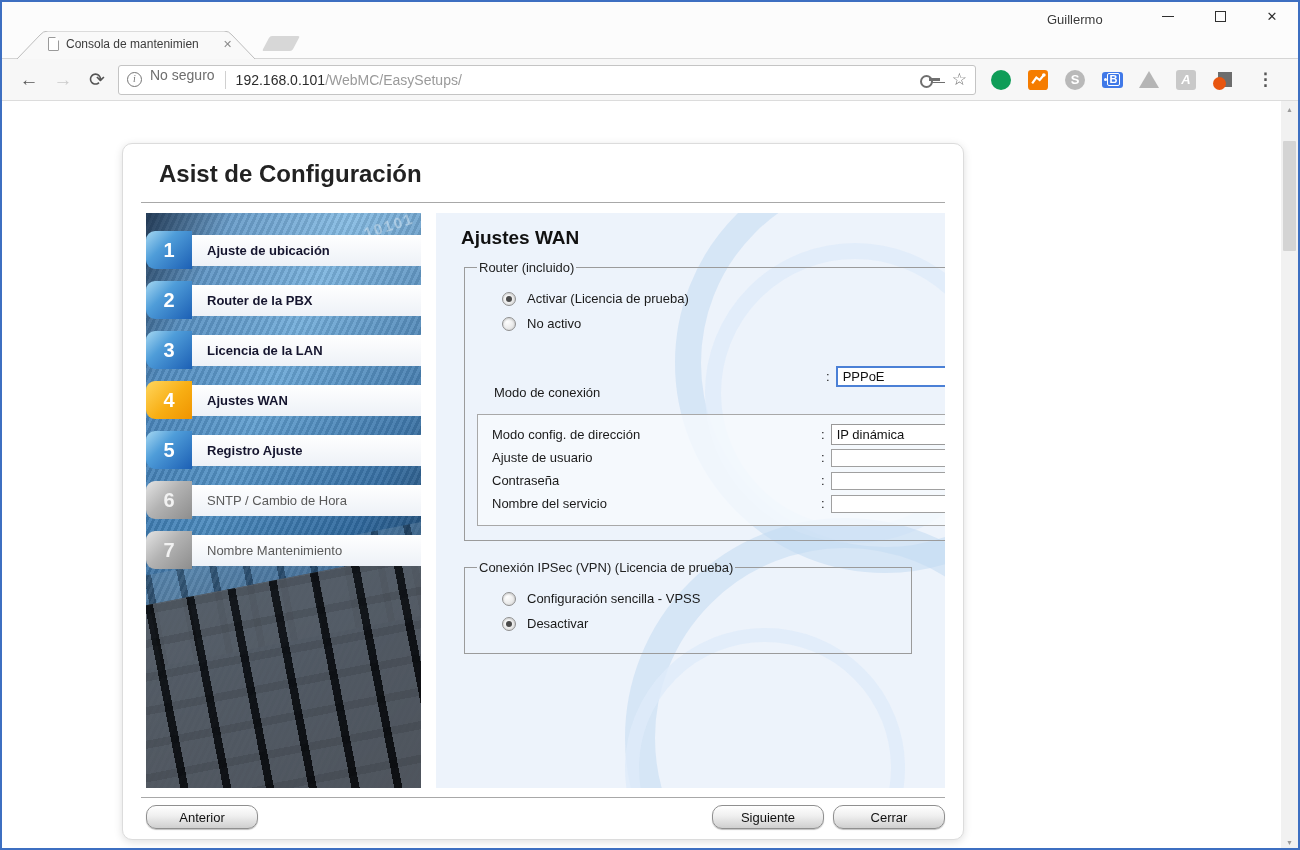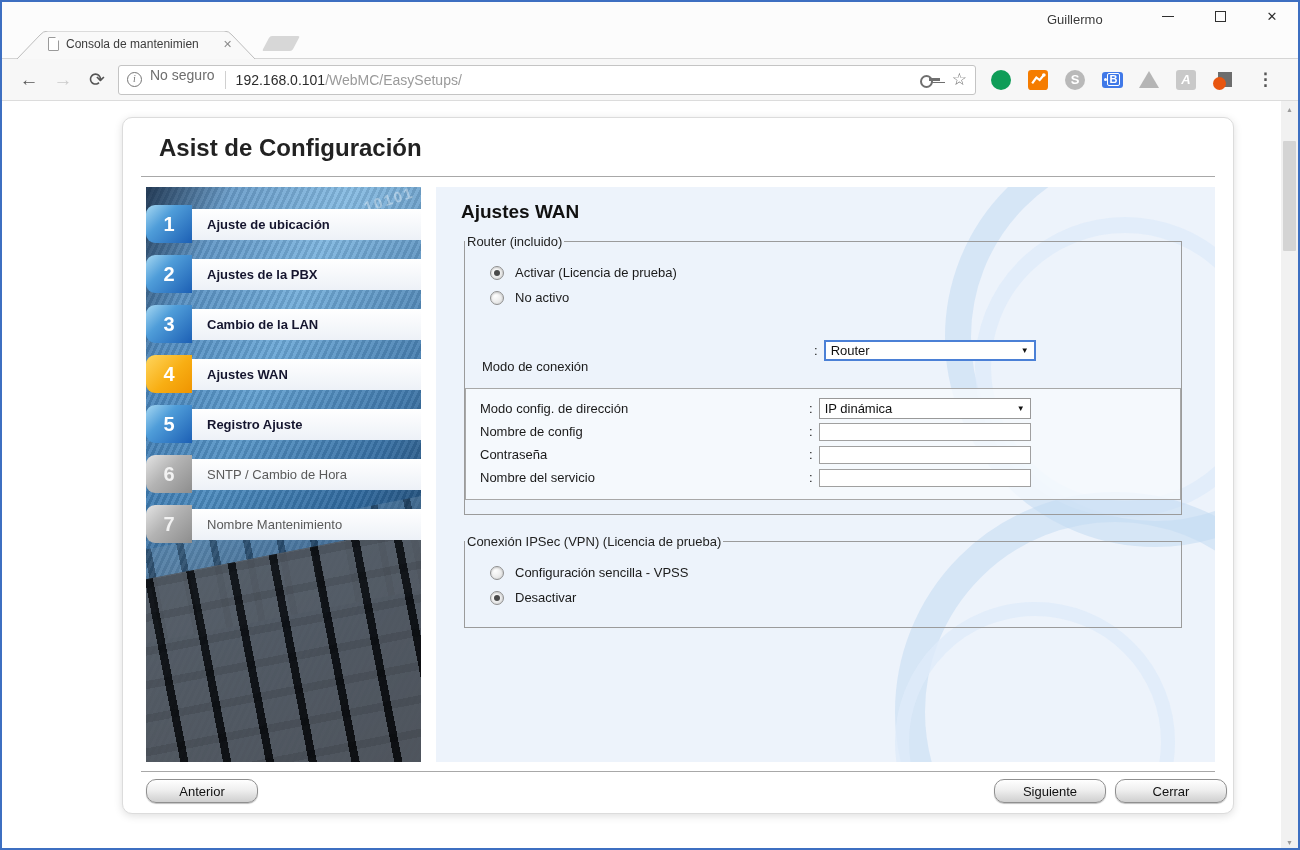--- a/index.html
+++ b/index.html
@@ -59,21 +59,21 @@
   .ext-office .dot { position:absolute; left:0; bottom:0; width:13px; height:13px; border-radius:50%; background:#e8550f; }
   .menu-btn { font-size:17px; color:#555; font-weight:bold; padding:0 8px; letter-spacing:0; }
 
   
   .page { position:relative; height:750px; background:#fff; }
   .scrollbar { position:absolute; right:0; top:0; bottom:0; width:17px; background:#f1f1f1; z-index:5; }
   .scroll-arrow { position:absolute; left:0; width:17px; height:17px; color:#9a9a9a; font-size:7px; display:flex; align-items:center; justify-content:center; }
   .scroll-arrow.up { top:0; } .scroll-arrow.down { bottom:0; }
   .scroll-thumb { position:absolute; left:2px; top:40px; width:13px; height:110px; background:#d4d4d4; border-radius:1px; }
 
-  .card { position:absolute; left:120px; top:16px; width:1112px; height:697px; background:#fff;
+  .card { position:absolute; left:120px; top:42px; width:842px; height:697px; background:#fff;
     border:1px solid #dcdcdc; border-radius:10px; box-shadow:0 2px 8px rgba(0,0,0,0.13); padding-top:16px; }
   .card-title { margin-left:36px; font-size:24px; font-weight:bold; color:#222; }
   .card-divider { margin:14px 18px 0; border-top:1px solid #a8a8a8; }
   .card-body { display:flex; margin:10px 18px 0 23px; gap:15px; height:575px; }
 
   
   .sidebar { position:relative; width:275px; height:575px; overflow:hidden; flex:0 0 auto;
     background:
       linear-gradient(115deg, rgba(8,24,48,0.78) 0%, rgba(30,80,140,0.25) 16%, rgba(140,200,240,0.18) 38%, rgba(25,70,120,0.35) 66%, rgba(5,15,30,0.7) 100%),
       repeating-linear-gradient(115deg, rgba(255,255,255,0.10) 0 3px, rgba(0,0,0,0.10) 3px 6px),
@@ -97,21 +97,21 @@
   .step.pending .step-label { font-weight:normal; color:#5a5a5a; }
 
   
   .content { position:relative; flex:1; background:#edf3fb; overflow:hidden; }
   .ring { position:absolute; border-radius:50%; border-style:solid; border-color:rgba(195,218,243,0.55); }
   .r1 { width:420px; height:420px; border-width:26px; right:-150px; top:-60px; }
   .r2 { width:300px; height:300px; border-width:16px; right:-60px; top:30px; border-color:rgba(222,235,250,0.8); }
   .r3 { width:440px; height:440px; border-width:30px; right:-120px; bottom:-170px; }
   .r4 { width:280px; height:280px; border-width:14px; right:40px; bottom:-120px; border-color:rgba(222,235,250,0.8); }
   .content-heading { position:relative; margin:14px 0 0 25px; font-size:19px; font-weight:bold; color:#111; }
-  fieldset { position:relative; margin:11px 33px 0 28px; border:1px solid #9b9b9b; padding:6px 0 14px; }
+  fieldset { position:relative; margin:11px 33px 0 28px; border:1px solid #9b9b9b; padding:6px 12px 14px; }
   legend { font-size:13px; color:#222; padding:0 2px; }
   .radio-row { display:flex; align-items:center; gap:11px; margin:10px 0 0 25px; font-size:13px; color:#1a1a1a; }
   .radio { width:14px; height:14px; border-radius:50%; border:1px solid #8f8f8f; position:relative; flex:0 0 auto;
     background:radial-gradient(circle at 35% 30%, #ffffff 0%, #ececec 55%, #d2d2d2 100%); box-shadow:inset 0 1px 2px rgba(0,0,0,0.18); }
   .radio.checked::after { content:''; position:absolute; left:3px; top:3px; width:6px; height:6px; border-radius:50%; background:#4a4a4a; }
   .field-row { display:flex; align-items:center; margin-top:22px; }
   .field-row .lbl { margin-left:17px; width:332px; font-size:13px; color:#1a1a1a;margin-top:32px; }
   .colon { font-size:13px; color:#1a1a1a; margin-right:6px; }
   .fake-select { width:212px; height:21px; background:#fff; border:1px solid #999; display:flex; align-items:center;
     padding:0 5px; font-size:13px; color:#111; }
@@ -124,21 +124,21 @@
   .vpn-fieldset { margin-top:19px; padding-bottom:22px; }
 
   
   .footer-divider { margin:9px 18px 0; border-top:1px solid #a8a8a8; }
   .footer { display:flex; align-items:center; margin:7px 3px 0 23px; }
   .btn { width:112px; height:24px; border:1px solid #8f8f8f; border-radius:10px; font-size:13px; color:#111;
     background:linear-gradient(#ffffff,#efefef 45%,#cfcfcf); box-shadow:0 1px 1px rgba(0,0,0,0.25);
     display:flex; align-items:center; justify-content:center; }
   .footer .spacer { flex:1; }
   .btn + .btn { margin-left:9px; }
-  .btn.cerrar { margin-right:3px; }
+  .btn.cerrar { margin-right:15px; }
 </style>
 </head>
 <body>
 
 <div class="window">
 
   <div class="titlebar">
     <span class="profile-name">Guillermo</span>
     <div class="win-controls">
       <div class="win-btn min">
@@ -231,25 +231,25 @@
           <div class="kb2"></div>
           <div class="kb"></div>
           <div class="bits">10101</div>
           <div class="steps">
             <div class="step done">
               <div class="step-num">1</div>
               <div class="step-label">Ajuste de ubicación</div>
             </div>
             <div class="step done">
               <div class="step-num">2</div>
-              <div class="step-label">Ajustes de la PBX</div>
+              <div class="step-label">Router de la PBX</div>
             </div>
             <div class="step done">
               <div class="step-num">3</div>
-              <div class="step-label">Cambio de la LAN</div>
+              <div class="step-label">Licencia de la LAN</div>
             </div>
             <div class="step active">
               <div class="step-num">4</div>
               <div class="step-label">Ajustes WAN</div>
             </div>
             <div class="step done">
               <div class="step-num">5</div>
               <div class="step-label">Registro Ajuste</div>
             </div>
             <div class="step pending">
@@ -279,36 +279,36 @@
             </div>
             <div class="radio-row">
               <span class="radio"></span>
               <span>No activo</span>
             </div>
 
             <div class="field-row">
               <span class="lbl">Modo de conexión</span>
               <span class="colon">:</span>
               <div class="fake-select focused">
-                <span>Router</span>
+                <span>PPPoE</span>
                 <span class="caret">▼</span>
               </div>
             </div>
 
             <div class="sub-box">
               <div class="sub-row">
                 <span class="lbl">Modo config. de dirección</span>
                 <span class="colon">:</span>
                 <div class="fake-select">
                   <span>IP dinámica</span>
                   <span class="caret">▼</span>
                 </div>
               </div>
               <div class="sub-row">
-                <span class="lbl">Nombre de config</span>
+                <span class="lbl">Ajuste de usuario</span>
                 <span class="colon">:</span>
                 <input class="text-input" type="text" value="" style="">
               </div>
               <div class="sub-row">
                 <span class="lbl">Contraseña</span>
                 <span class="colon">:</span>
                 <input class="text-input" type="text" value="" style="">
               </div>
               <div class="sub-row">
                 <span class="lbl">Nombre del servicio</span>

